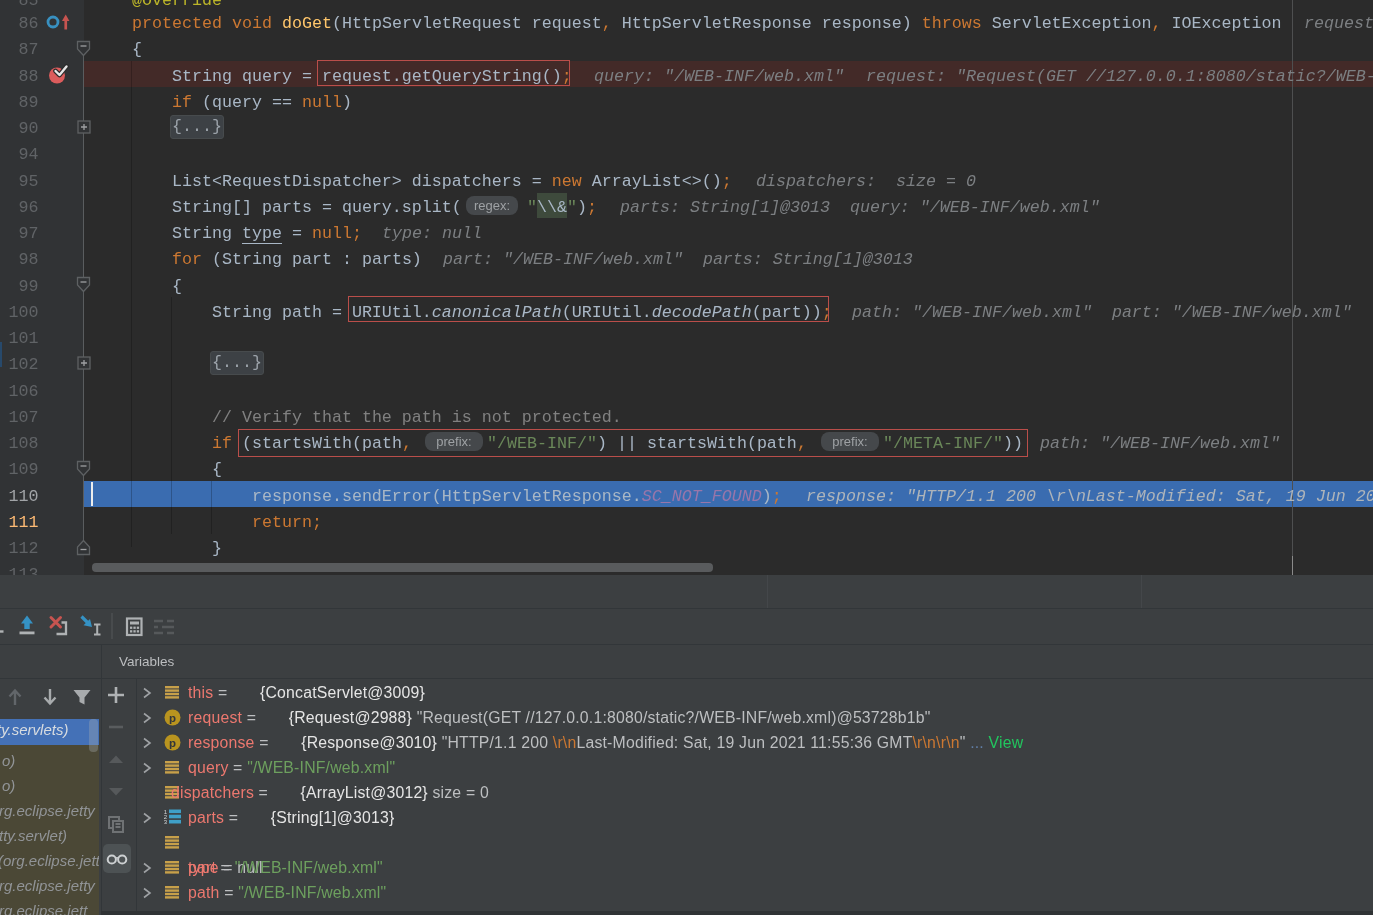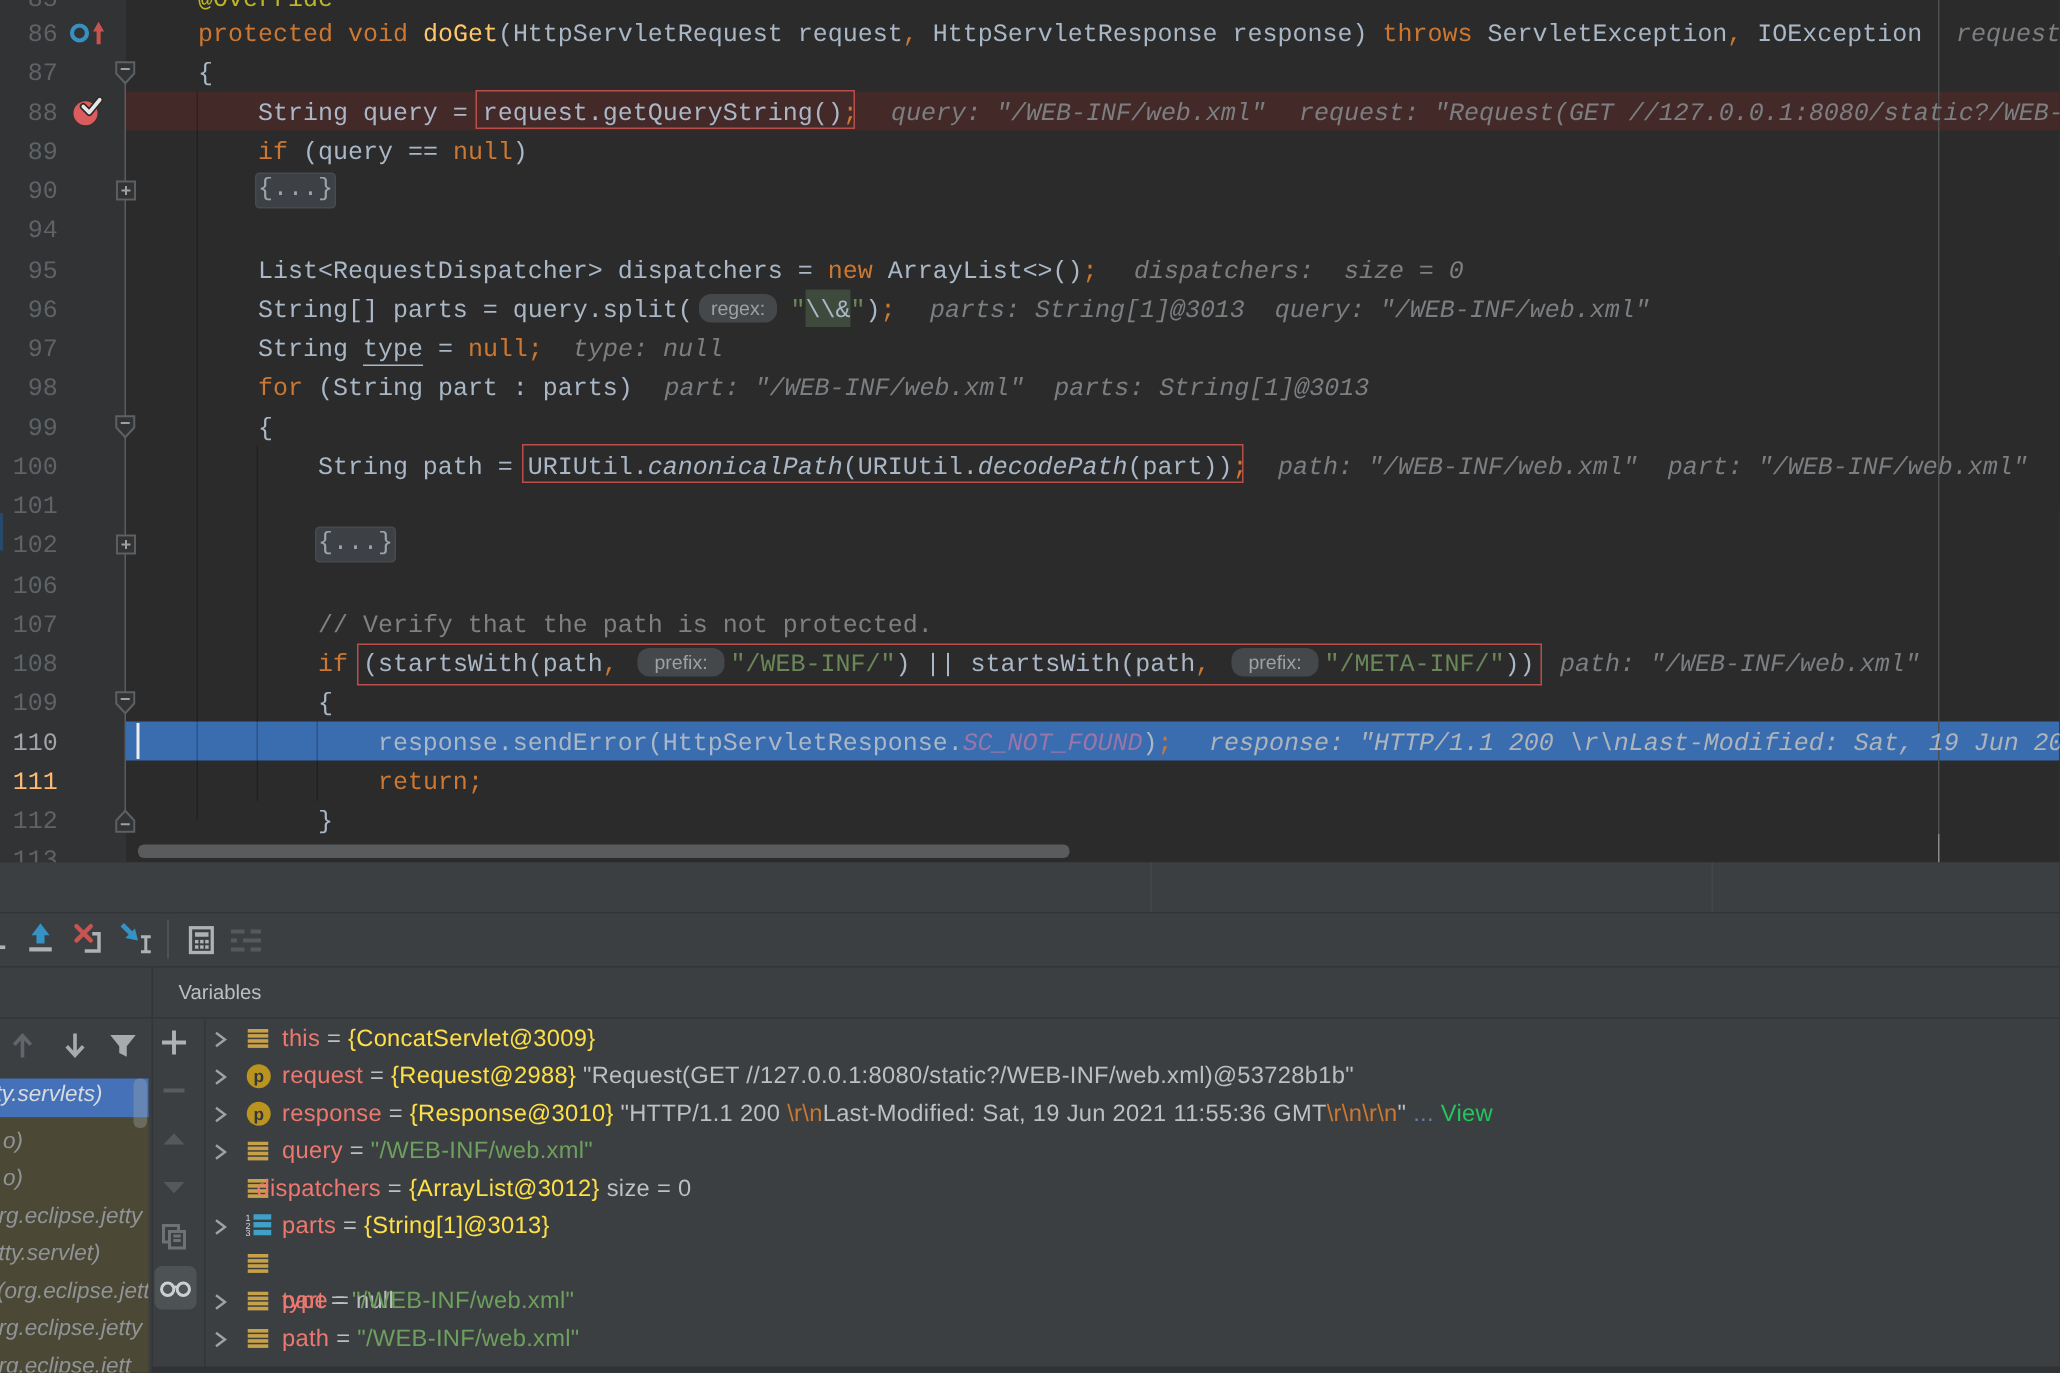--- a/index.html
+++ b/index.html
@@ -17,21 +17,21 @@
   .chip{position:absolute;height:19px;border-radius:8px;background:#45484B;color:#9EA1A4;
         font-size:13px;line-height:19px;text-align:center;}
   .fold{position:absolute;height:22px;line-height:22px;border-radius:3px;background:#3D4145;
         border:1px solid #474B4D;color:#9CA3AA;padding-top:1px;font-family:"Liberation Mono",monospace;
         font-size:16.664px;padding:0 1px;}
   .box{position:absolute;border:1px solid #BA4E4A;}
   .guide{position:absolute;width:1px;background:rgba(0,0,0,0.22);}
   .sep{position:absolute;background:#323639;}
   .itg{font-style:italic;color:#919497;font-size:15px;white-space:pre;}
   .trow{position:absolute;height:25px;line-height:25px;font-size:15.8px;letter-spacing:0.2px;color:#BDBFC1;white-space:pre;}
-  .nm{color:#EC786F;} .gv{color:#fde047;} .sg{color:#6DA05E;} .or{color:#CC7832;}
+  .nm{color:#EC786F;} .gv{color:#e5e5e5;margin-left:28px;} .sg{color:#6DA05E;} .or{color:#CC7832;}
 </style></head><body>
 <div id="ed">
 
 <div style="position:absolute;left:0;top:0;width:84px;height:575px;background:#313335;"></div>
 <div style="position:absolute;left:84px;top:61.0px;width:1289px;height:26.25px;background:#432A28;"></div>
 <div style="position:absolute;left:84px;top:481.0px;width:1289px;height:26.25px;background:#3A6CB0;"></div>
 <div class="guide" style="left:131px;top:61.0px;height:485.5px;"></div>
 <div class="guide" style="left:171px;top:297.25px;height:236.25px;"></div>
 <div class="guide" style="left:211px;top:481.0px;height:52.5px;"></div>
 <div style="position:absolute;left:83px;top:54px;width:1px;height:487px;background:#5A5D5F;"></div>

